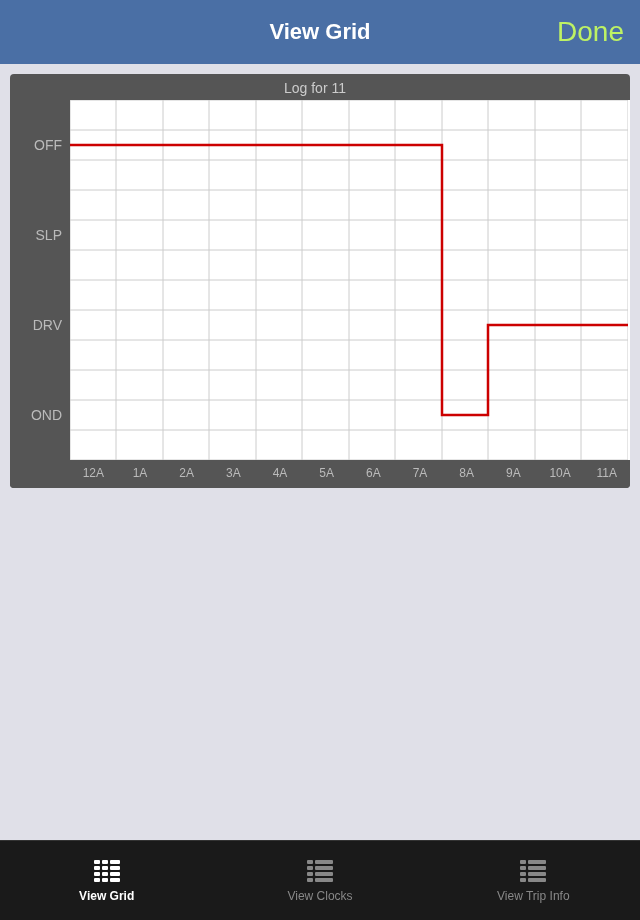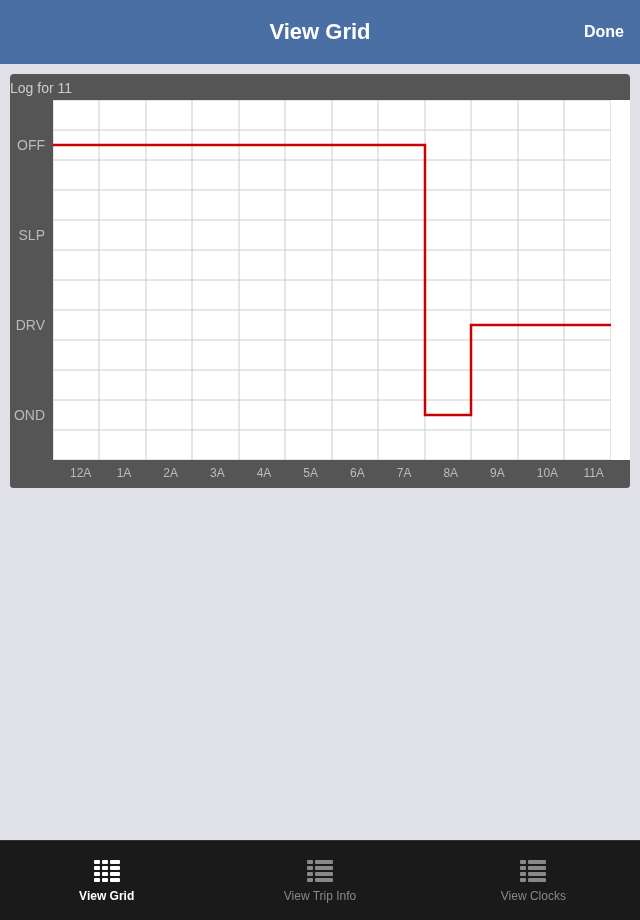--- a/index.html
+++ b/index.html
@@ -24,23 +24,23 @@
       z-index: 10;
     }
     .header-title {
       color: #fff;
       font-size: 22px;
       font-weight: 600;
     }
     .header-done {
       position: absolute;
       right: 16px;
-      color: #ffffff;
-      font-size: 16px;
-      font-weight: 700;
+      color: #bef264;
+      font-size: 28px;
+      font-weight: 400;
       cursor: pointer;
     }
 
     
     .content {
       width: 640px;
       height: 776px;
       background: #e0e0e8;
       display: flex;
       flex-direction: column;
@@ -53,38 +53,37 @@
       width: 620px;
       background: #555;
       border-radius: 4px;
       overflow: hidden;
       position: relative;
     }
 
     .log-label {
       color: #ccc;
       font-size: 14px;
-      text-align: left;
+      text-align: center;
       padding: 6px 10px 4px 0;
     }
 
     .chart-body {
       display: flex;
       flex-direction: row;
       padding: 0 0 0 0;
     }
 
     .y-axis {
-      width: 43px;
+      width: 60px;
       display: flex;
       flex-direction: column;
       justify-content: space-around;
       padding: 0 8px;
       background: #555;
-      align-items: flex-end;
     }
 
     .y-label {
       color: #bbb;
       font-size: 14px;
       font-weight: 500;
       text-align: right;
       height: 90px;
       line-height: 90px;
     }
@@ -102,21 +101,21 @@
     .x-axis {
       display: flex;
       flex-direction: row;
       background: #555;
       padding: 6px 0 8px 60px;
     }
 
     .x-label {
       color: #bbb;
       font-size: 12px;
-      text-align: left;
+      text-align: center;
       flex: 1;
     }
 
     
     .tabbar {
       position: absolute;
       bottom: 0;
       left: 0;
       width: 640px;
       height: 80px;
@@ -268,33 +267,33 @@
         <rect x="0" y="0" width="6" height="4" fill="#888" rx="1"></rect>
         <rect x="8" y="0" width="18" height="4" fill="#888" rx="1"></rect>
         <rect x="0" y="6" width="6" height="4" fill="#888" rx="1"></rect>
         <rect x="8" y="6" width="18" height="4" fill="#888" rx="1"></rect>
         <rect x="0" y="12" width="6" height="4" fill="#888" rx="1"></rect>
         <rect x="8" y="12" width="18" height="4" fill="#888" rx="1"></rect>
         <rect x="0" y="18" width="6" height="4" fill="#888" rx="1"></rect>
         <rect x="8" y="18" width="18" height="4" fill="#888" rx="1"></rect>
       </svg>
     </span>
-    <span class="tab-label">View Trip Info</span>
+    <span class="tab-label">View Clocks</span>
   </div>
 
   <div class="tab-item inactive">
     <span class="tab-icon">
       <svg width="26" height="22" viewBox="0 0 26 22" fill="none">
         <rect x="0" y="0" width="6" height="4" fill="#888" rx="1"></rect>
         <rect x="8" y="0" width="18" height="4" fill="#888" rx="1"></rect>
         <rect x="0" y="6" width="6" height="4" fill="#888" rx="1"></rect>
         <rect x="8" y="6" width="18" height="4" fill="#888" rx="1"></rect>
         <rect x="0" y="12" width="6" height="4" fill="#888" rx="1"></rect>
         <rect x="8" y="12" width="18" height="4" fill="#888" rx="1"></rect>
         <rect x="0" y="18" width="6" height="4" fill="#888" rx="1"></rect>
         <rect x="8" y="18" width="18" height="4" fill="#888" rx="1"></rect>
       </svg>
     </span>
-    <span class="tab-label">View Clocks</span>
+    <span class="tab-label">View Trip Info</span>
   </div>
 
 
 </div>
 
 </body></html>

